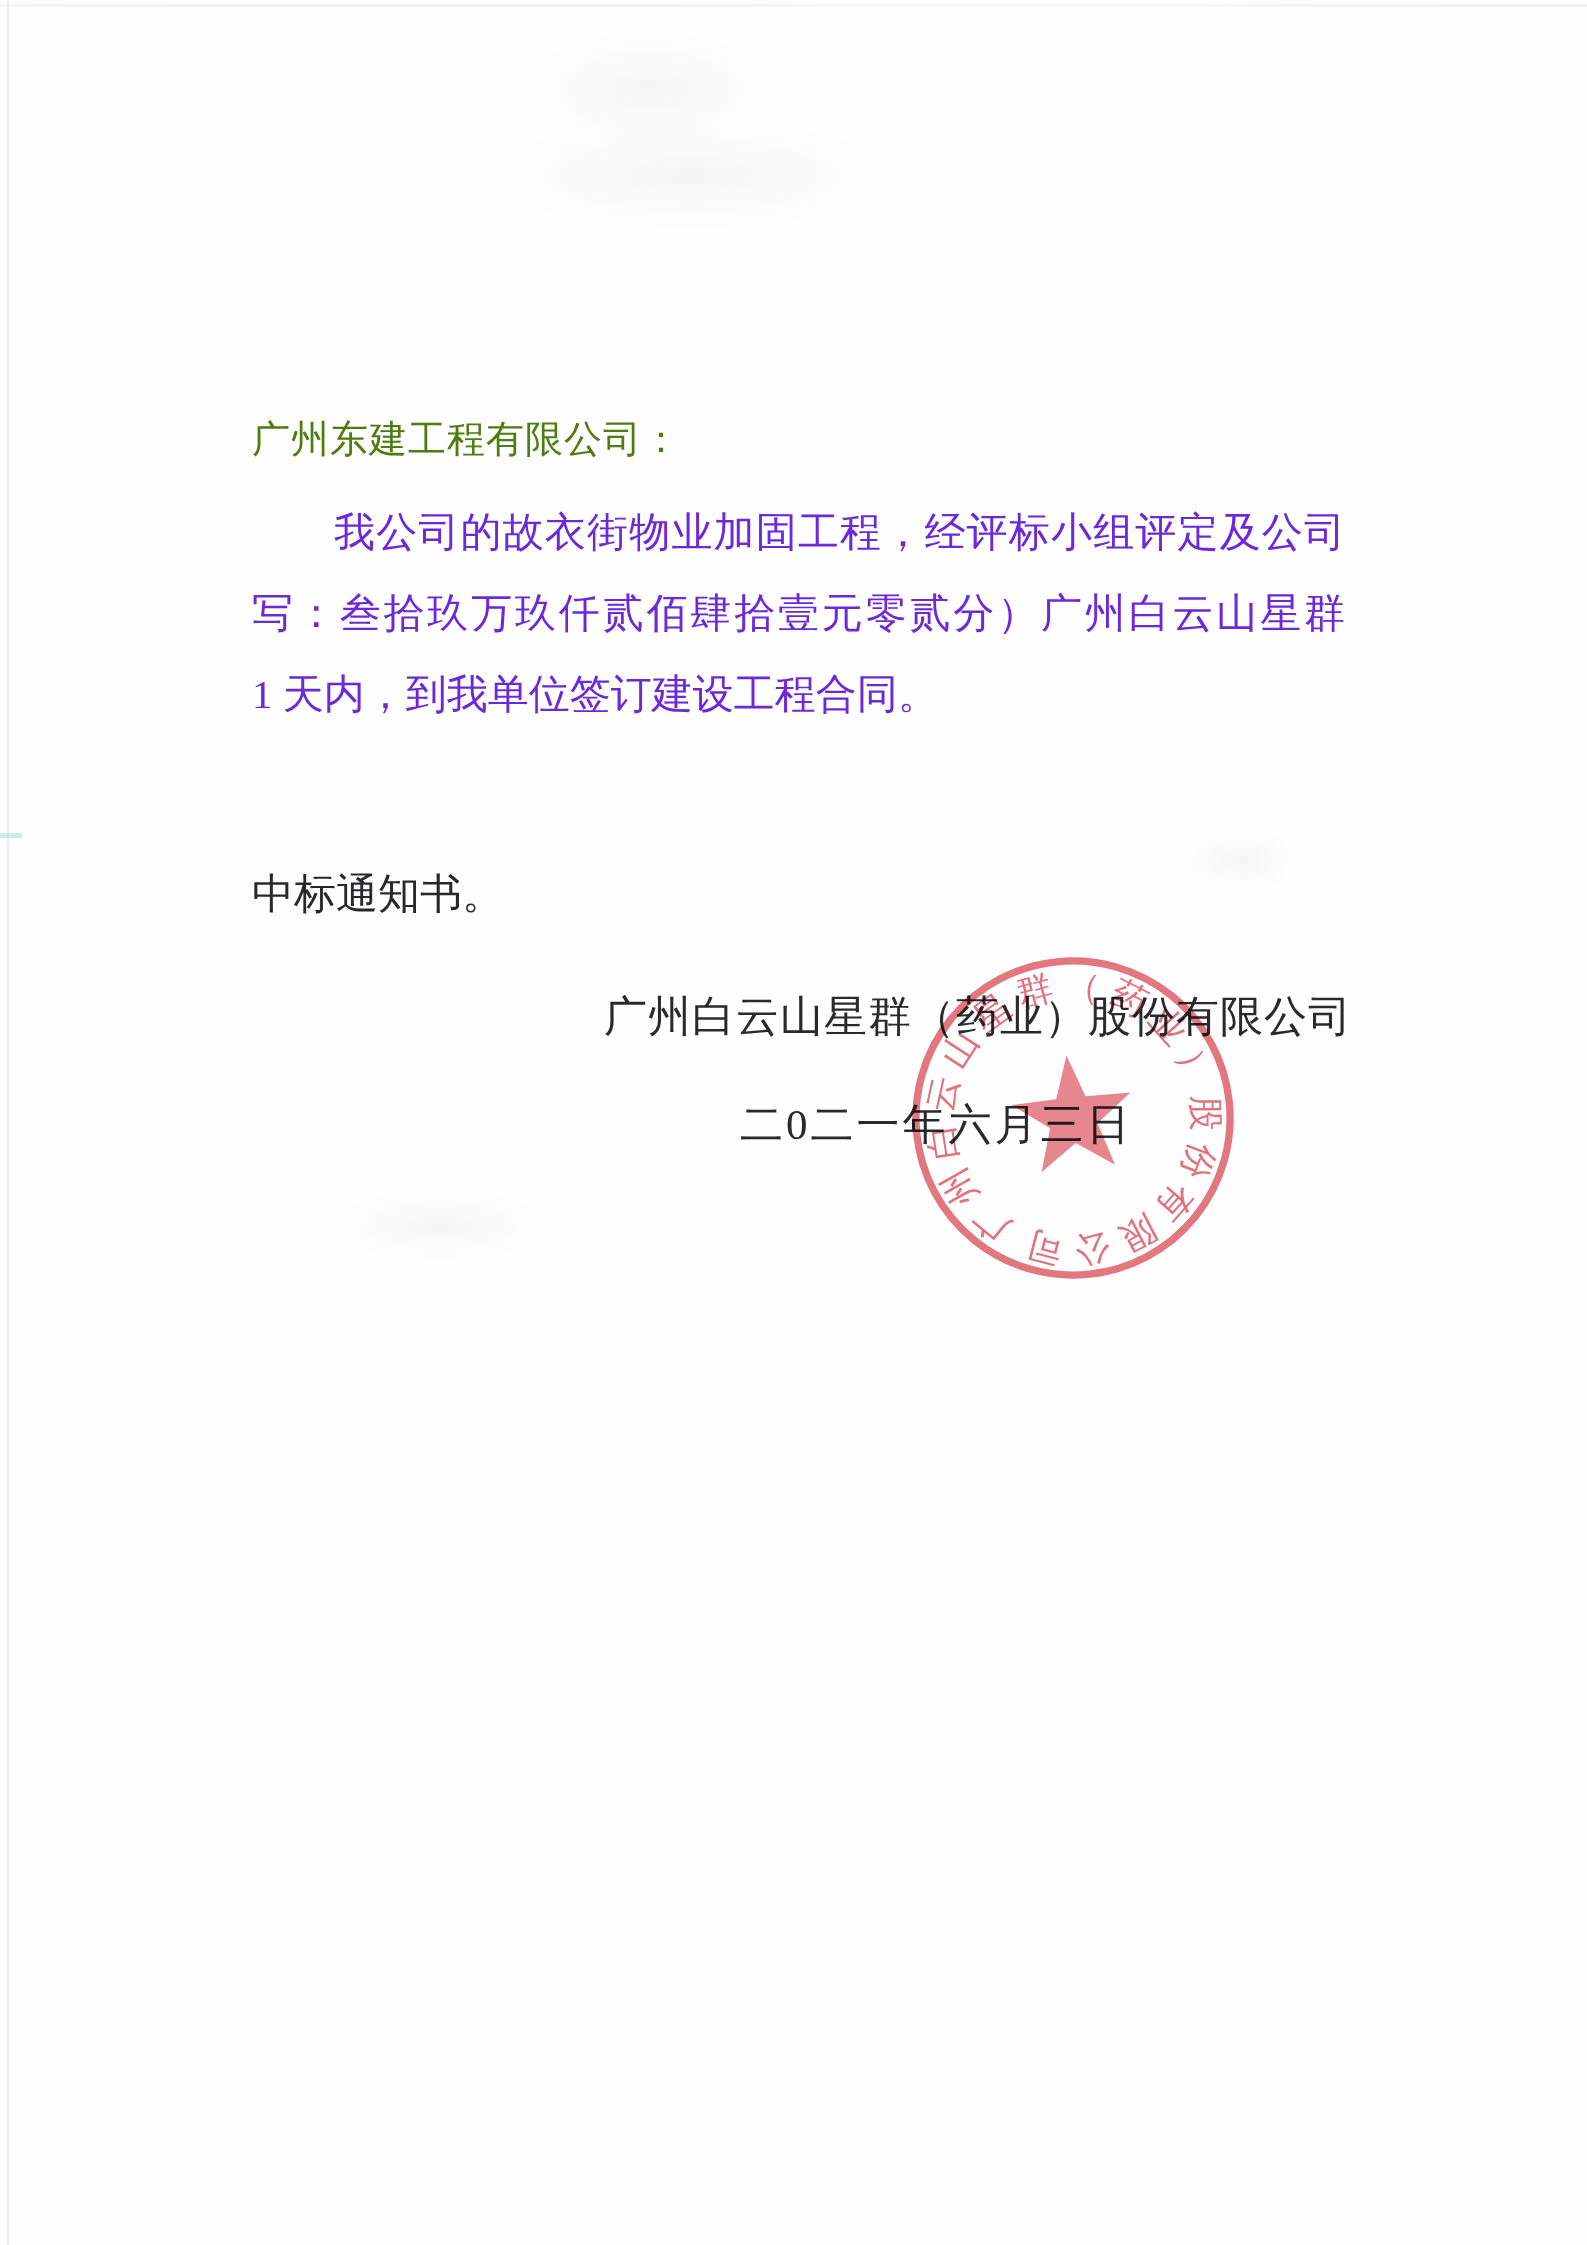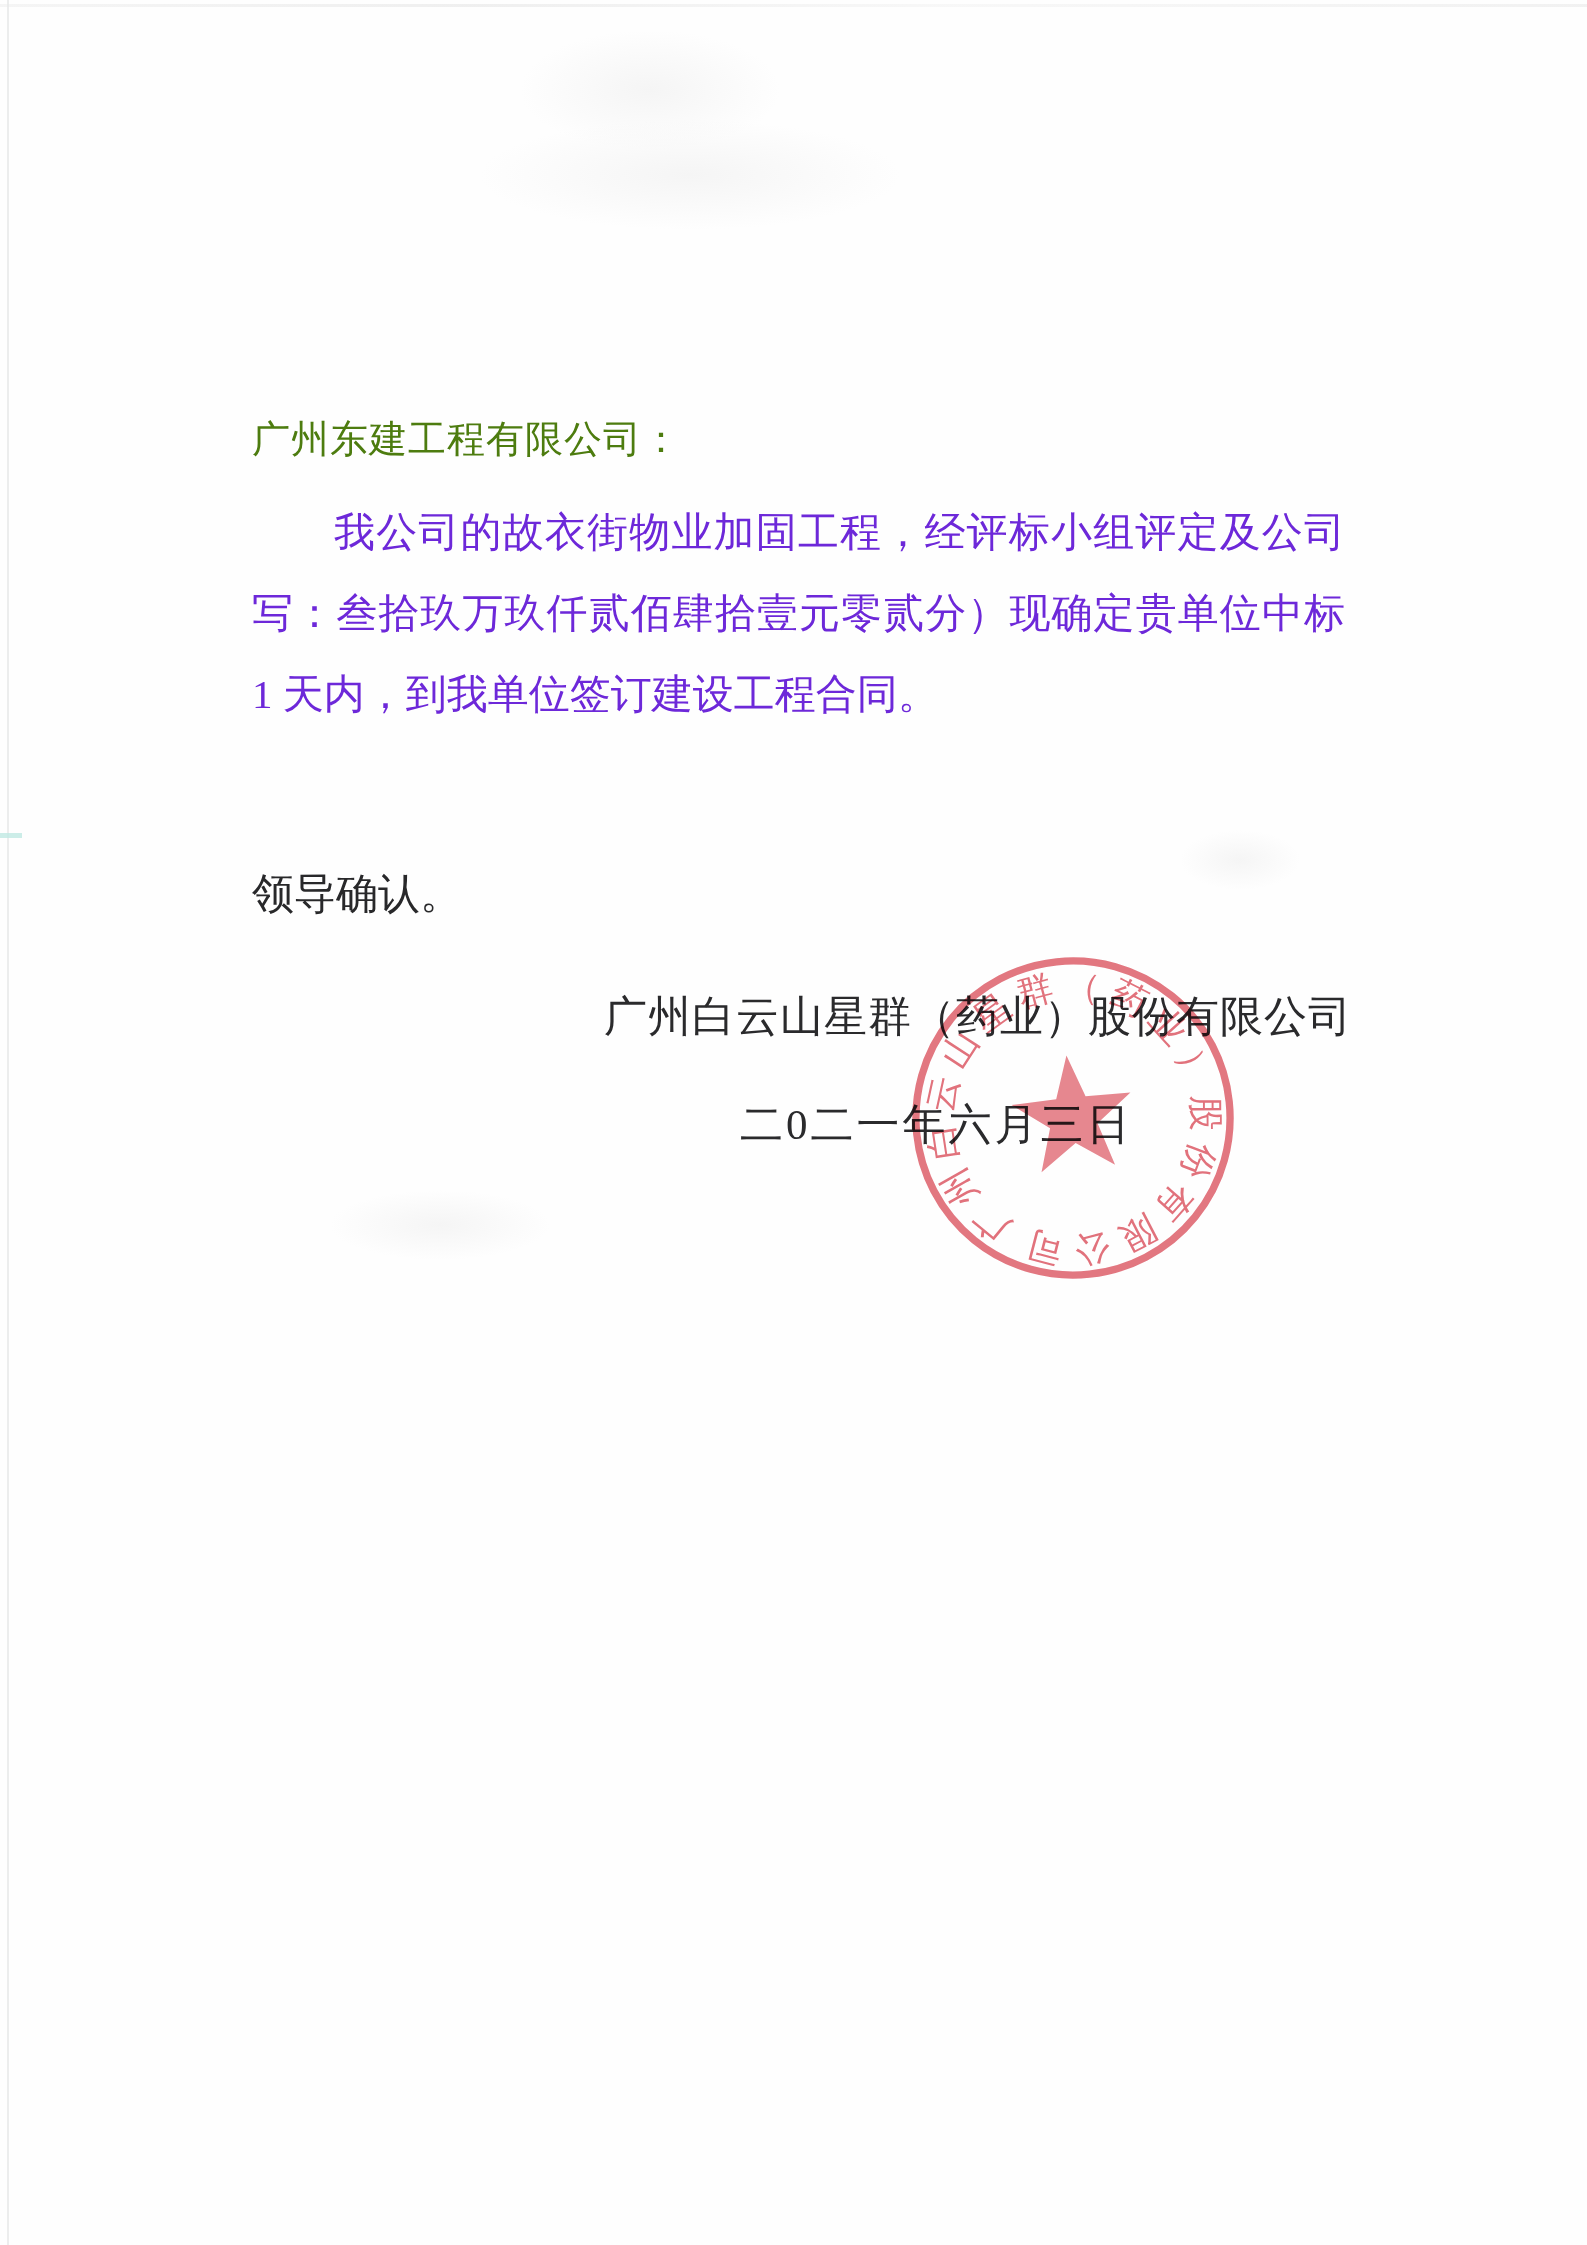--- a/index.html
+++ b/index.html
@@ -109,25 +109,25 @@
   <div class="scan-blob blob-1"></div>
   <div class="scan-blob blob-2"></div>
   <div class="scan-blob blob-3"></div>
   <div class="scan-blob blob-4"></div>
 
 
   <div class="addressee">广州东建工程有限公司：</div>
 
   <div class="body-block">
     <div class="body-line first">我公司的故衣街物业加固工程，经评标小组评定及公司</div>
-    <div class="body-line">写：叁拾玖万玖仟贰佰肆拾壹元零贰分）现确定贵单位中标</div>
+    <div class="body-line">写：叁拾玖万玖仟贰佰肆拾壹元零贰分）广州白云山星群</div>
     <div class="body-line last">1 天内，到我单位签订建设工程合同。</div>
   </div>
 
-  <div class="closing">领导确认。</div>
+  <div class="closing">中标通知书。</div>
 
   <div class="signature">广州白云山星群（药业）股份有限公司</div>
 
   <div class="date-line">二0二一年六月三日</div>
 
   <div class="seal">
     <svg viewBox="0 0 340 340" xmlns="http://www.w3.org/2000/svg">
       <defs>
         <path id="sealTextPath" d="M 104,264.2 A 115,115 0 1 1 236,75.8 A 115,115 0 1 1 104,264.2"></path>
       </defs>

